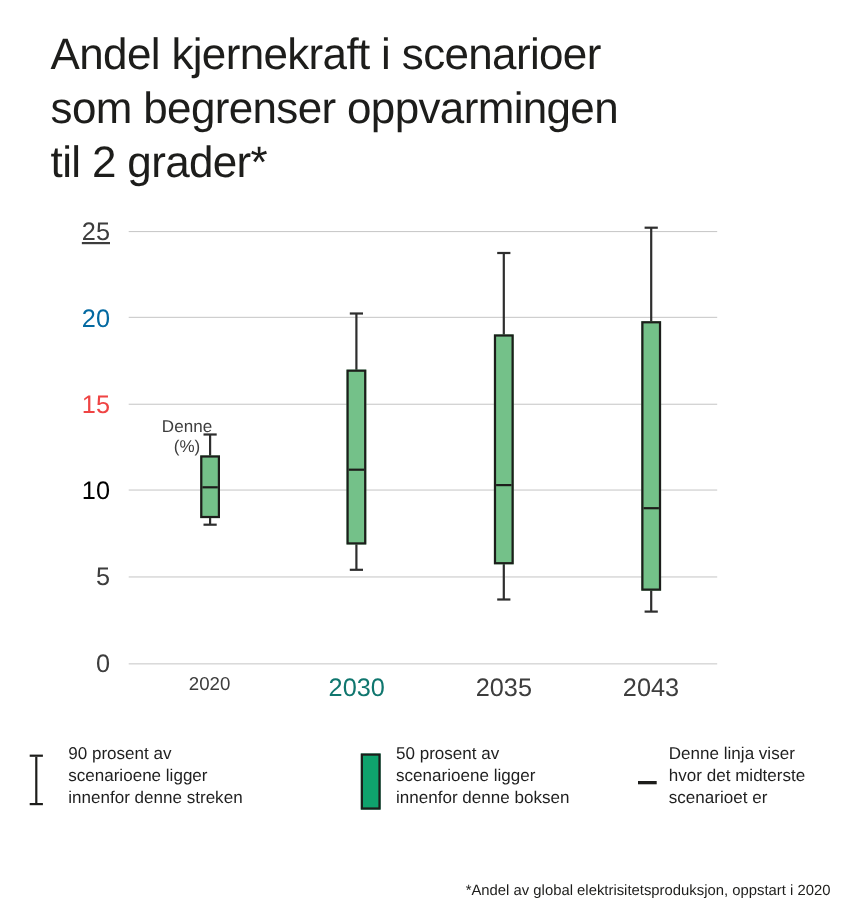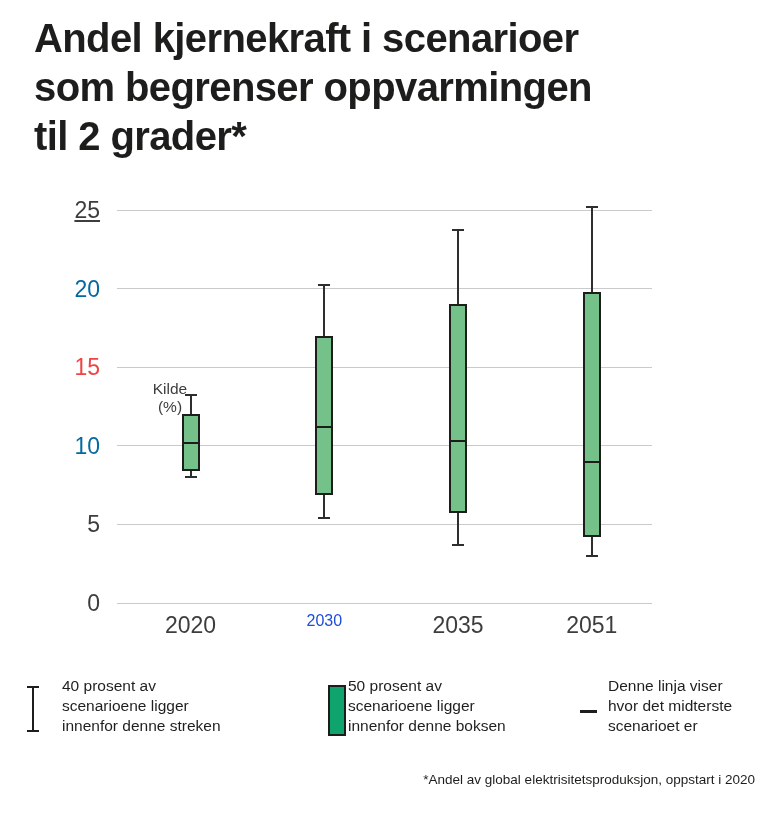--- a/index.html
+++ b/index.html
@@ -6,23 +6,23 @@
   body{
     width:768px;height:821px;
     background:#ffffff;
     font-family:"Liberation Sans", sans-serif;
     position:relative;
     overflow:hidden;
   }
   .page{position:absolute;inset:0;}
   .title{
     position:absolute;left:34px;top:14px;
-    font-size:40px;line-height:49px;font-weight:bold;
+    font-size:40px;line-height:49px;font-weight:normal;
     letter-spacing:-0.6px;color:#1d1d1b;
-    white-space:pre-line;margin:0;
+    white-space:pre-line;margin:12px;
   }
   .chart{position:absolute;left:117px;top:210px;width:535px;height:393px;}
   .plot{position:absolute;left:0;top:0;width:535px;height:393px;overflow:visible;}
   .ylabel{
     position:absolute;right:452px;top:170px;width:60px;
     font-size:15.5px;line-height:18px;color:#3d3d3d;
     text-align:center;white-space:pre-line;
   }
   .legend{position:absolute;left:0;top:676px;width:768px;height:86px;}
   .legend-item{position:absolute;display:flex;align-items:flex-start;}
@@ -38,88 +38,88 @@
   }
   .icon-box{
     width:18px;height:51px;margin-top:9px;flex:0 0 auto;
     border:2px solid #1d1d1b;box-sizing:border-box;
   }
   .icon-median{
     width:17px;height:3px;margin-top:34px;flex:0 0 auto;
     background:#1d1d1b;
   }
   .footnotes{
-    position:absolute;right:13px;top:770px;
+    position:absolute;right:13px;top:800px;
     text-align:right;font-size:13.5px;line-height:19px;color:#1d1d1b;
   }
 </style>
 </head>
 <body>
 
 <div class="page">
 
   <h1 class="title">Andel kjernekraft i scenarioer
 som begrenser oppvarmingen
 til 2 grader*</h1>
 
   <div class="chart">
-    <div class="ylabel">Kilde
+    <div class="ylabel">Denne
 (%)</div>
     <div class="plot" id="plot">
         <div style="position: absolute; left: 0px; width: 535px; top: 392.5px; height: 1px; background: rgb(202, 202, 202);"></div>
         <div style="position: absolute; right: 552px; width: 80px; top: 379px; height: 28px; line-height: 28px; text-align: right; font-size: 23px; color: rgb(61, 61, 61);">0</div>
         <div style="position: absolute; left: 0px; width: 535px; top: 313.9px; height: 1px; background: rgb(202, 202, 202);"></div>
         <div style="position: absolute; right: 552px; width: 80px; top: 300.4px; height: 28px; line-height: 28px; text-align: right; font-size: 23px; color: rgb(61, 61, 61);">5</div>
         <div style="position: absolute; left: 0px; width: 535px; top: 235.3px; height: 1px; background: rgb(202, 202, 202);"></div>
-        <div style="position: absolute; right: 552px; width: 80px; top: 221.8px; height: 28px; line-height: 28px; text-align: right; font-size: 23px; color: #0369a1;">10</div>
+        <div style="position: absolute; right: 552px; width: 80px; top: 221.8px; height: 28px; line-height: 28px; text-align: right; font-size: 23px; color: #000000;">10</div>
         <div style="position: absolute; left: 0px; width: 535px; top: 156.7px; height: 1px; background: rgb(202, 202, 202);"></div>
         <div style="position: absolute; right: 552px; width: 80px; top: 143.2px; height: 28px; line-height: 28px; text-align: right; font-size: 23px; color: #ef4444;">15</div>
         <div style="position: absolute; left: 0px; width: 535px; top: 78.1px; height: 1px; background: rgb(202, 202, 202);"></div>
         <div style="position: absolute; right: 552px; width: 80px; top: 64.6px; height: 28px; line-height: 28px; text-align: right; font-size: 23px; color: #0369a1;">20</div>
         <div style="position: absolute; left: 0px; width: 535px; top: -0.5px; height: 1px; background: rgb(202, 202, 202);"></div>
         <div style="position: absolute; right: 552px; width: 80px; top: -14px; height: 28px; line-height: 28px; text-align: right; font-size: 23px; color: rgb(61, 61, 61); text-decoration: underline;">25</div>
         <div style="position: absolute; left: 72.5625px; width: 2px; top: 185.496px; height: 81.744px; background: rgb(46, 46, 46);"></div>
         <div style="position: absolute; left: 67.5625px; width: 12px; top: 184.496px; height: 2px; background: rgb(46, 46, 46);"></div>
         <div style="position: absolute; left: 67.5625px; width: 12px; top: 266.24px; height: 2px; background: rgb(46, 46, 46);"></div>
         <div style="position: absolute; left: 64.5625px; width: 18px; top: 204.36px; height: 56.592px; background: rgb(116, 193, 137); border: 2px solid rgb(29, 29, 27); box-sizing: border-box;">
           <div style="position: absolute; left: 0px; right: 0px; top: 25.296px; height: 2px; background: rgb(29, 29, 27);"></div>
         </div>
-        <div style="position: absolute; left: 23.5625px; width: 100px; top: 402px; text-align: center; font-size: 23px; color: rgb(61, 61, 61);">2020</div>
+        <div style="position: absolute; left: 23.5625px; width: 100px; top: 402px; text-align: center; font-size: 17px; color: rgb(61, 61, 61);">2020</div>
         <div style="position: absolute; left: 206.312px; width: 2px; top: 75.456px; height: 232.656px; background: rgb(46, 46, 46);"></div>
         <div style="position: absolute; left: 201.312px; width: 12px; top: 74.456px; height: 2px; background: rgb(46, 46, 46);"></div>
         <div style="position: absolute; left: 201.312px; width: 12px; top: 307.112px; height: 2px; background: rgb(46, 46, 46);"></div>
         <div style="position: absolute; left: 198.312px; width: 18px; top: 125.76px; height: 158.772px; background: rgb(116, 193, 137); border: 2px solid rgb(29, 29, 27); box-sizing: border-box;">
           <div style="position: absolute; left: 0px; right: 0px; top: 88.176px; height: 2px; background: rgb(29, 29, 27);"></div>
         </div>
-        <div style="position: absolute; left: 157.312px; width: 100px; top: 402px; text-align: center; font-size: 16px; color: #1d4ed8;">2030</div>
+        <div style="position: absolute; left: 157.312px; width: 100px; top: 402px; text-align: center; font-size: 23px; color: #0f766e;">2030</div>
         <div style="position: absolute; left: 340.062px; width: 2px; top: 20.436px; height: 314.4px; background: rgb(46, 46, 46);"></div>
         <div style="position: absolute; left: 335.062px; width: 12px; top: 19.436px; height: 2px; background: rgb(46, 46, 46);"></div>
         <div style="position: absolute; left: 335.062px; width: 12px; top: 333.836px; height: 2px; background: rgb(46, 46, 46);"></div>
         <div style="position: absolute; left: 332.062px; width: 18px; top: 94.32px; height: 209.076px; background: rgb(116, 193, 137); border: 2px solid rgb(29, 29, 27); box-sizing: border-box;">
           <div style="position: absolute; left: 0px; right: 0px; top: 133.764px; height: 2px; background: rgb(29, 29, 27);"></div>
         </div>
         <div style="position: absolute; left: 291.062px; width: 100px; top: 402px; text-align: center; font-size: 23px; color: rgb(61, 61, 61);">2035</div>
         <div style="position: absolute; left: 473.812px; width: 2px; top: -3.144px; height: 348.984px; background: rgb(46, 46, 46);"></div>
         <div style="position: absolute; left: 468.812px; width: 12px; top: -4.144px; height: 2px; background: rgb(46, 46, 46);"></div>
         <div style="position: absolute; left: 468.812px; width: 12px; top: 344.84px; height: 2px; background: rgb(46, 46, 46);"></div>
         <div style="position: absolute; left: 465.812px; width: 18px; top: 81.744px; height: 245.232px; background: rgb(116, 193, 137); border: 2px solid rgb(29, 29, 27); box-sizing: border-box;">
           <div style="position: absolute; left: 0px; right: 0px; top: 166.776px; height: 2px; background: rgb(29, 29, 27);"></div>
         </div>
-        <div style="position: absolute; left: 424.812px; width: 100px; top: 402px; text-align: center; font-size: 23px; color: rgb(61, 61, 61);">2051</div>
+        <div style="position: absolute; left: 424.812px; width: 100px; top: 402px; text-align: center; font-size: 23px; color: rgb(61, 61, 61);">2043</div>
       </div>
   </div>
 
   <div class="legend">
     <div class="legend-item" style="left:27px;gap:23px;">
       <span class="icon-whisker"></span>
-      <span class="legend-text">40 prosent av
+      <span class="legend-text">90 prosent av
 scenarioene ligger
 innenfor denne streken</span>
     </div>
-    <div class="legend-item" style="left:299px;gap:2px;padding-left:29px;">
+    <div class="legend-item" style="left:299px;gap:14px;padding-left:29px;">
       <span class="icon-box" id="legend-box-icon" style="background: rgb(15, 163, 109);"></span>
       <span class="legend-text">50 prosent av
 scenarioene ligger
 innenfor denne boksen</span>
     </div>
     <div class="legend-item" style="left:580px;gap:11px;">
       <span class="icon-median"></span>
       <span class="legend-text">Denne linja viser
 hvor det midterste
 scenarioet er</span>

